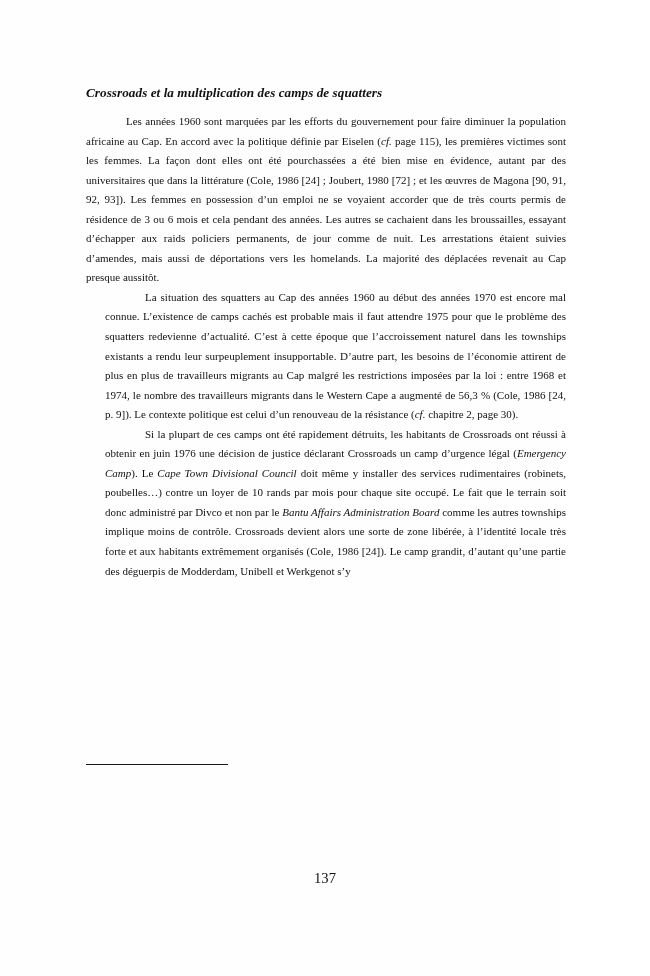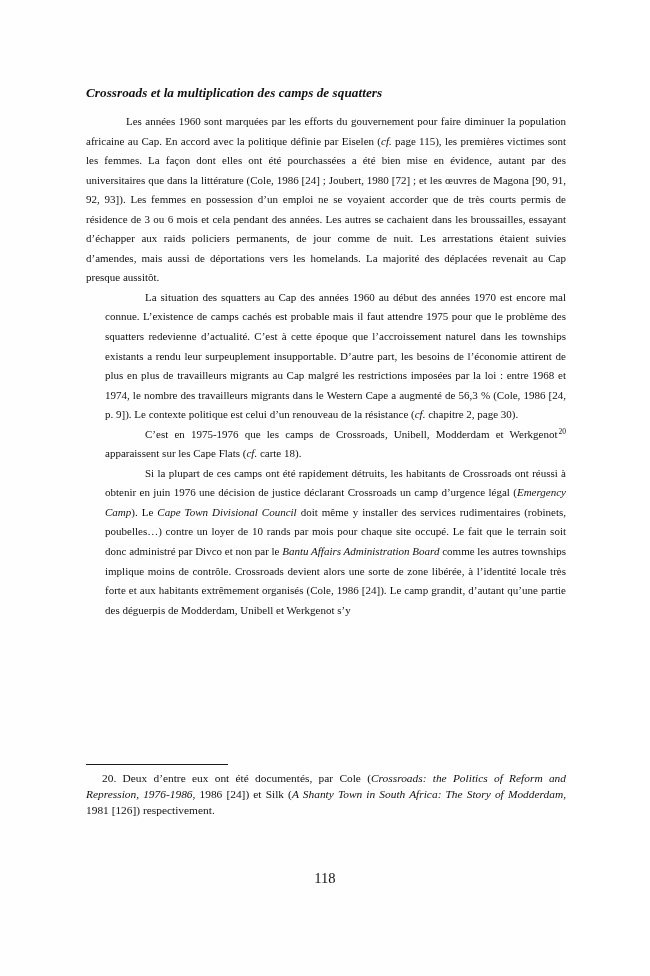--- a/index.html
+++ b/index.html
@@ -111,26 +111,24 @@
 <div id="page">
 
   <div id="content">
 
     <h2 class="section-heading">Crossroads et la multiplication des camps de squatters</h2>
 
     <p class="body-par">Les années 1960 sont marquées par les efforts du gouvernement pour faire diminuer la population africaine au Cap. En accord avec la politique définie par Eiselen (<i>cf.</i> page 115), les premières victimes sont les femmes. La façon dont elles ont été pourchassées a été bien mise en évidence, autant par des universitaires que dans la littérature (Cole, 1986 [24] ; Joubert, 1980 [72] ; et les œuvres de Magona [90, 91, 92, 93]). Les femmes en possession d’un emploi ne se voyaient accorder que de très courts permis de résidence de 3 ou 6 mois et cela pendant des années. Les autres se cachaient dans les broussailles, essayant d’échapper aux raids policiers permanents, de jour comme de nuit. Les arrestations étaient suivies d’amendes, mais aussi de déportations vers les homelands. La majorité des déplacées revenait au Cap presque aussitôt.</p>
 
     <p class="body-par cont">La situation des squatters au Cap des années 1960 au début des années 1970 est encore mal connue. L’existence de camps cachés est probable mais il faut attendre 1975 pour que le problème des squatters redevienne d’actualité. C’est à cette époque que l’accroissement naturel dans les townships existants a rendu leur surpeuplement insupportable. D’autre part, les besoins de l’économie attirent de plus en plus de travailleurs migrants au Cap malgré les restrictions imposées par la loi : entre 1968 et 1974, le nombre des travailleurs migrants dans le Western Cape a augmenté de 56,3 % (Cole, 1986 [24, p. 9]). Le contexte politique est celui d’un renouveau de la résistance (<i>cf.</i> chapitre 2, page 30).</p>
 
-    <p class="body-par cont">C’est en 1975-1976 que les camps de Crossroads, Unibell, Modderdam et Werkgenot<sup class="fn-ref">20</sup> apparaissent sur les Cape Flats (<i>cf.</i> carte 18).</p>
 
     <p class="body-par cont">Si la plupart de ces camps ont été rapidement détruits, les habitants de Crossroads ont réussi à obtenir en juin 1976 une décision de justice déclarant Crossroads un camp d’urgence légal (<i>Emergency Camp</i>). Le <i>Cape Town Divisional Council</i> doit même y installer des services rudimentaires (robinets, poubelles…) contre un loyer de 10 rands par mois pour chaque site occupé. Le fait que le terrain soit donc administré par Divco et non par le <i>Bantu Affairs Administration Board</i> comme les autres townships implique moins de contrôle. Crossroads devient alors une sorte de zone libérée, à l’identité locale très forte et aux habitants extrêmement organisés (Cole, 1986 [24]). Le camp grandit, d’autant qu’une partie des déguerpis de Modderdam, Unibell et Werkgenot s’y</p>
 
   </div>
 
   <div id="footnote-zone">
     <hr class="footnote-rule">
-    <p class="footnote"><span>20.</span> Deux d’entre eux ont été documentés, par Cole (<i>Crossroads: the Politics of Reform and Repression, 1976-1986</i>, 1986 [24]) et Silk (<i>A Shanty Town in South Africa: The Story of Modderdam</i>, 1981 [126]) respectivement.</p>
   </div>
 
-  <div id="page-number">118</div>
+  <div id="page-number">137</div>
 
 </div>
 
 </body></html>

